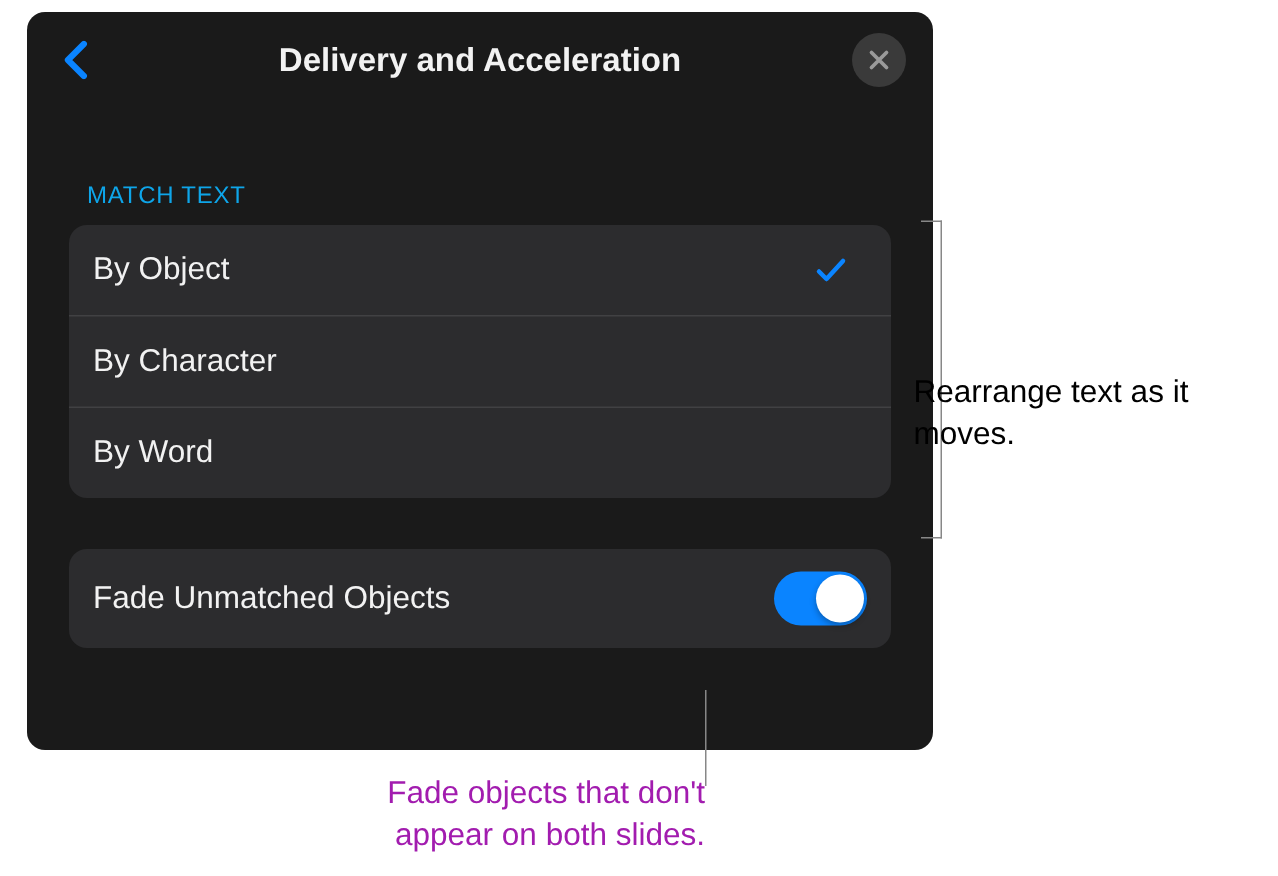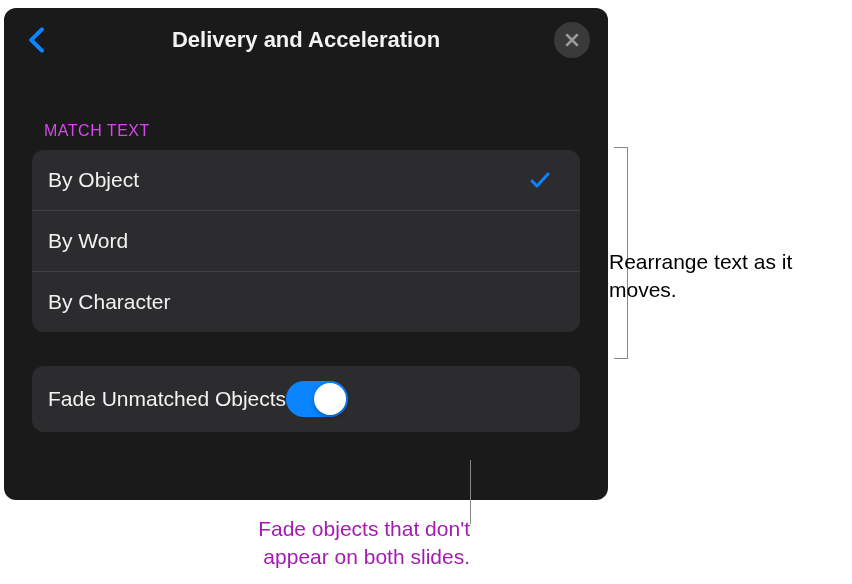--- a/index.html
+++ b/index.html
@@ -14,21 +14,21 @@
       height: 584px;
       position: relative;
     }
     .panel {
       background: #1a1a1a;
       border-radius: 12px;
       width: 604px;
       height: 492px;
       position: absolute;
       top: 8px;
-      left: 4px;
+      left: 18px;
       overflow: hidden;
     }
     .header {
       display: flex;
       align-items: center;
       justify-content: space-between;
       padding: 14px 18px 8px 18px;
       position: relative;
     }
     .back-btn {
@@ -60,21 +60,21 @@
       display: flex;
       align-items: center;
       justify-content: center;
       cursor: pointer;
     }
     .close-btn svg {
       width: 16px;
       height: 16px;
     }
     .section-header {
-      color: #d946ef;
+      color: #0ea5e9;
       font-size: 16px;
       font-weight: 400;
       letter-spacing: 0.5px;
       padding: 56px 40px 10px 40px;
     }
     .list-group {
       background: #2c2c2e;
       border-radius: 12px;
       margin: 0 28px;
       overflow: hidden;
@@ -107,21 +107,21 @@
       height: 22px;
     }
     .toggle-group {
       background: #2c2c2e;
       border-radius: 12px;
       margin: 34px 28px 0 28px;
     }
     .toggle-row {
       display: flex;
       align-items: center;
-      justify-content: flex-start;
+      justify-content: space-between;
       padding: 15px 16px;
     }
     .toggle {
       width: 62px;
       height: 36px;
       border-radius: 18px;
       background: #0a84ff;
       position: relative;
       cursor: pointer;
     }
@@ -214,24 +214,24 @@
   <div class="list-group">
     <div class="list-row">
       <span class="list-label">By Object</span>
       <span class="check">
         <svg viewBox="0 0 22 22">
           <path d="M 3 12 L 8 17 L 19 5" stroke="#0a84ff" stroke-width="3" fill="none" stroke-linecap="round" stroke-linejoin="round"></path>
         </svg>
       </span>
     </div>
     <div class="list-row">
+      <span class="list-label">By Character</span>
+    </div>
+    <div class="list-row">
       <span class="list-label">By Word</span>
-    </div>
-    <div class="list-row">
-      <span class="list-label">By Character</span>
     </div>
   </div>
 
   <div class="toggle-group">
     <div class="toggle-row">
       <span class="list-label">Fade Unmatched Objects</span>
       <div class="toggle">
         <div class="toggle-knob"></div>
       </div>
     </div>

